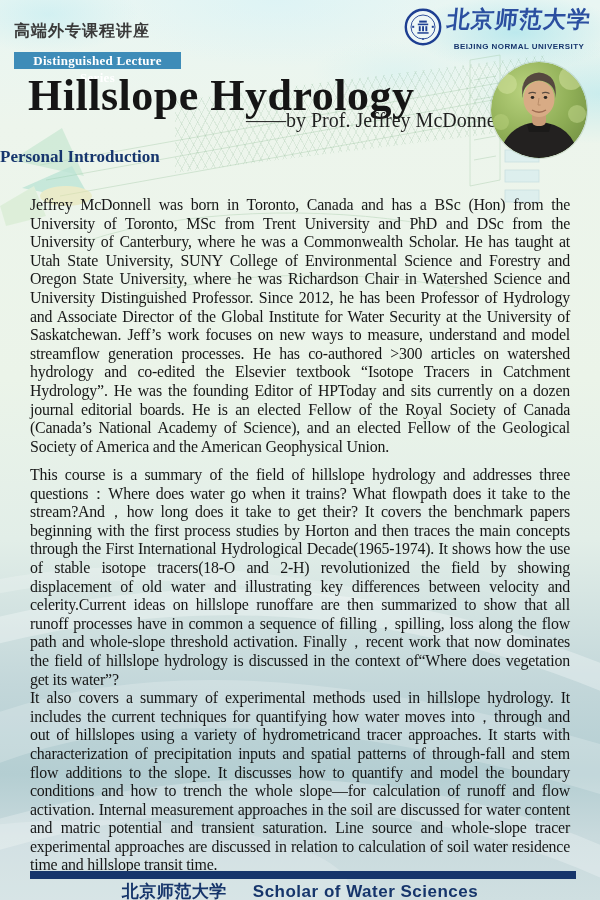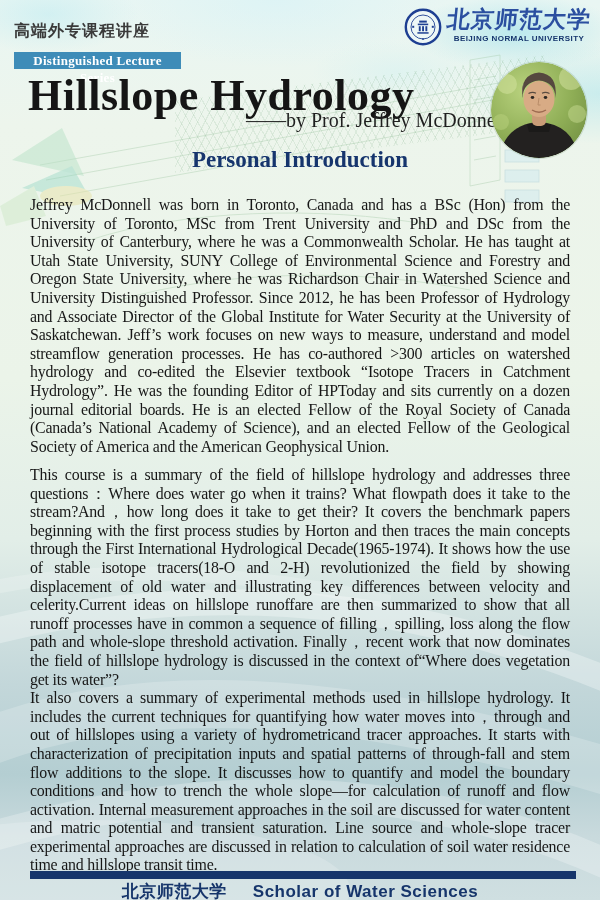--- a/index.html
+++ b/index.html
@@ -29,29 +29,29 @@
   
   .series-zh{position:absolute;left:14px;top:21px;font-family:"Liberation Sans",sans-serif;
     font-size:16px;font-weight:700;color:#3a3a3a;letter-spacing:1px;}
   .series-banner{position:absolute;left:14px;top:52px;width:167px;height:17px;background:#3e8cb8;
     color:#ffffff;font-size:13px;font-weight:700;text-align:center;line-height:17px;letter-spacing:.3px;}
   .uni{position:absolute;right:9px;top:8px;display:flex;align-items:flex-start;gap:5px;}
   .uni-names{display:flex;flex-direction:column;align-items:center;}
   .uni-zh{font-size:23px;font-weight:700;color:#2b4fa0;transform:skewX(-6deg);
     letter-spacing:1px;line-height:1.05;white-space:nowrap;}
   .uni-en{font-family:"Liberation Sans",sans-serif;font-size:8px;font-weight:700;color:#16356d;
-    letter-spacing:.45px;margin-top:2px;white-space:nowrap;}
+    letter-spacing:.45px;margin-top:10px;white-space:nowrap;}
   .title{position:absolute;left:28px;top:70px;margin:0;font-size:44px;font-weight:700;
     color:#151515;letter-spacing:.5px;}
   .byline{position:absolute;left:246px;top:109px;font-size:20px;color:#1f1f1f;white-space:nowrap;}
   .portrait{position:absolute;left:491px;top:62px;width:96px;height:96px;border-radius:50%;
     overflow:hidden;box-shadow:0 0 0 1px rgba(120,150,120,.25);}
   
-  .section-h{position:absolute;left:0;width:600px;margin:0;text-align:center;
-    font-size:23px;font-weight:700;color:#16356d;}
+  .section-h{position:absolute;left:0;width:600px;margin:0;text-align:left;
+    font-size:17px;font-weight:700;color:#16356d;}
   .h-intro{top:147px;}
   .h-abs{top:439px;}
   .bodytext{position:absolute;left:30px;width:540px;text-align:justify;
     font-size:15.9px;line-height:18.6px;letter-spacing:-0.2px;color:#161616;}
   .bodytext p{margin:0;}
   .intro{top:196px;}
   .abs{top:466px;}
   
   .footer-bar{position:absolute;left:30px;top:871px;width:546px;height:8px;background:#16356b;}
   .footer-text{position:absolute;left:0;top:880px;width:600px;text-align:center;

